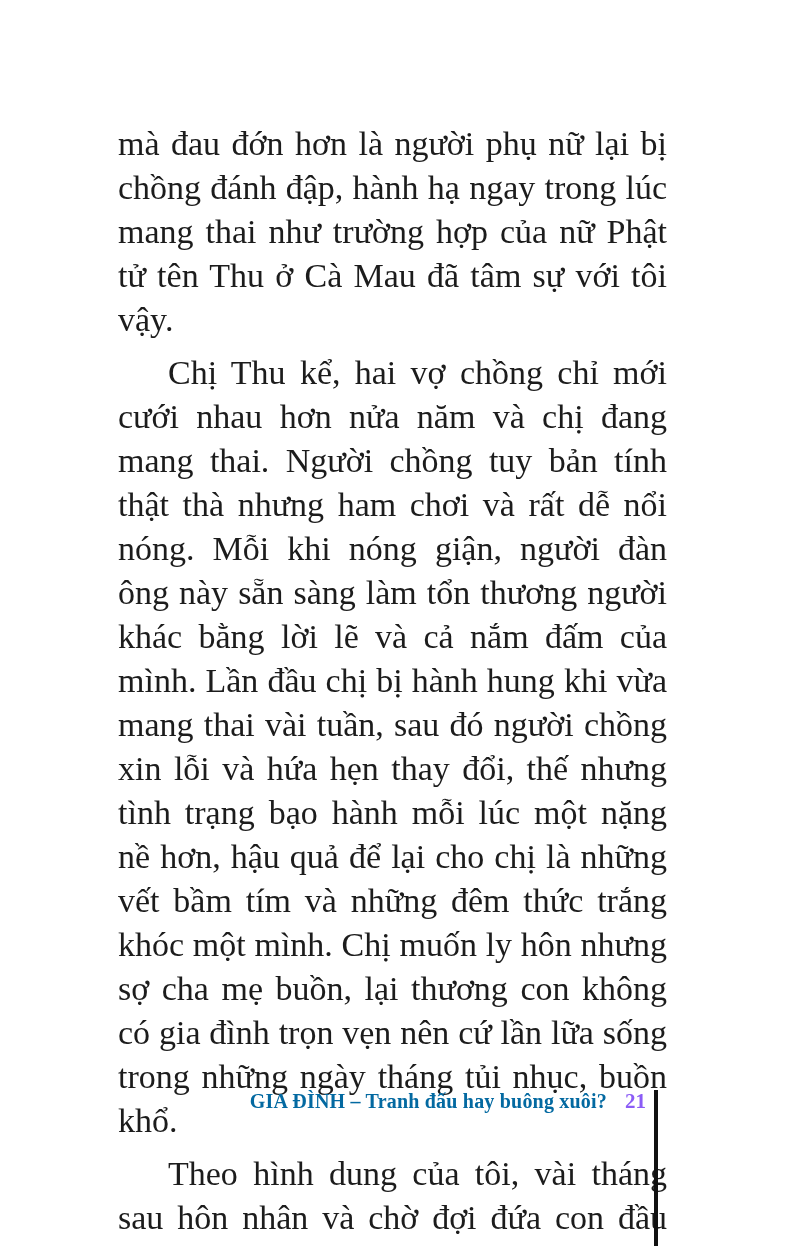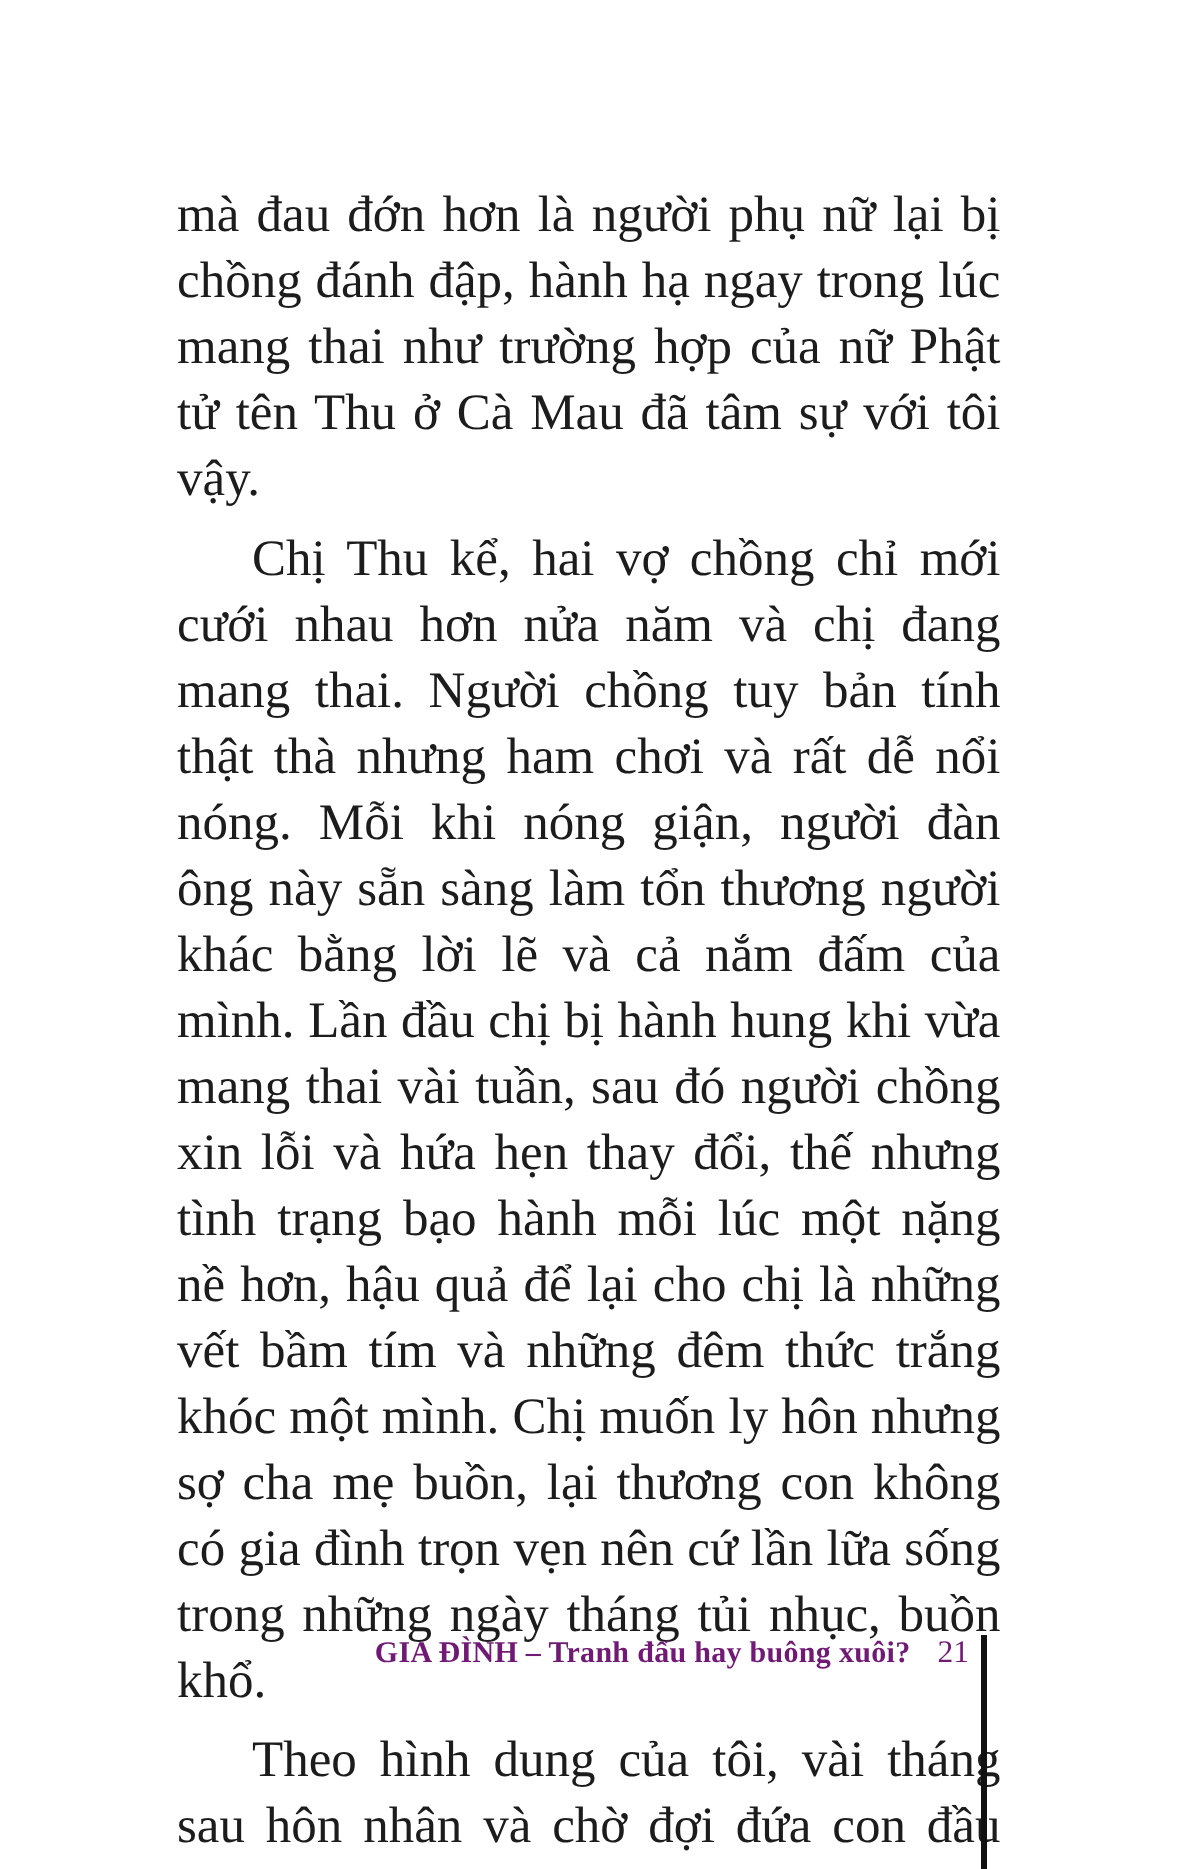--- a/index.html
+++ b/index.html
@@ -37,27 +37,27 @@
     top: 1089px;
     left: 118px;
     width: 528px;
     text-align: right;
     white-space: nowrap;
   }
   .running-title {
     font-size: 20px;
     font-weight: bold;
     letter-spacing: 0.2px;
-    color: #701a75;
+    color: #0369a1;
   }
   .page-number {
     font-size: 21px;
-    font-weight: normal;
+    font-weight: bold;
     margin-left: 14px;
-    color: #701a75;
+    color: #8b5cf6;
   }
   .footer-rule {
     position: absolute;
     top: 1090px;
     left: 654px;
     width: 4px;
     height: 156px;
     background: #111111;
   }
 </style>

